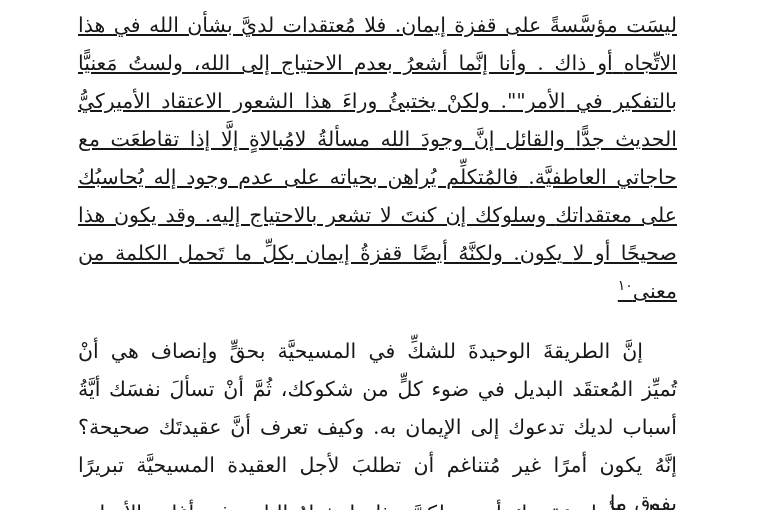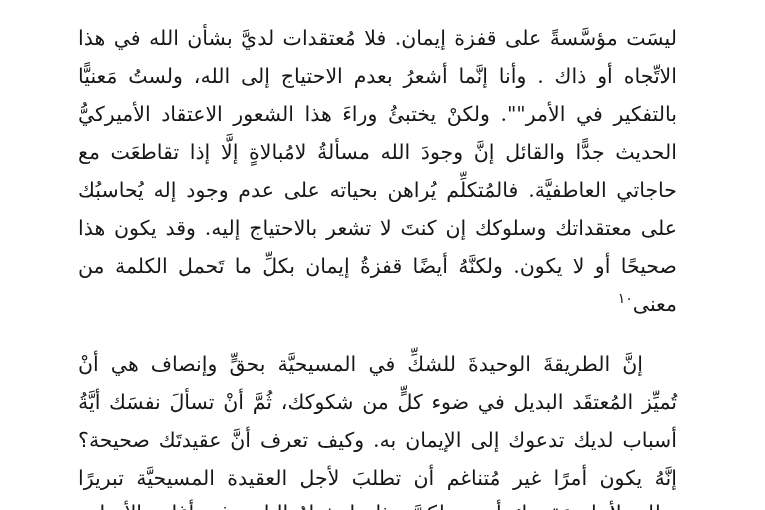--- a/index.html
+++ b/index.html
@@ -31,21 +31,22 @@
     margin: 0;
     font-size: 20.5px;
     line-height: 38px;
     letter-spacing: 0px;
     word-spacing: 1px;
     text-align: justify;
     text-align-last: justify;
     color: #171717;
   }
   p.para.first {
-    margin-top: 13px;
+    margin-top: 0;
+    text-decoration: underline;
   }
   p.para.indent {
     text-indent: 34px;
     margin-top: 22px;
   }
   
   p.para:last-child {
     text-align-last: right;
   }
   .footnote-mark {

